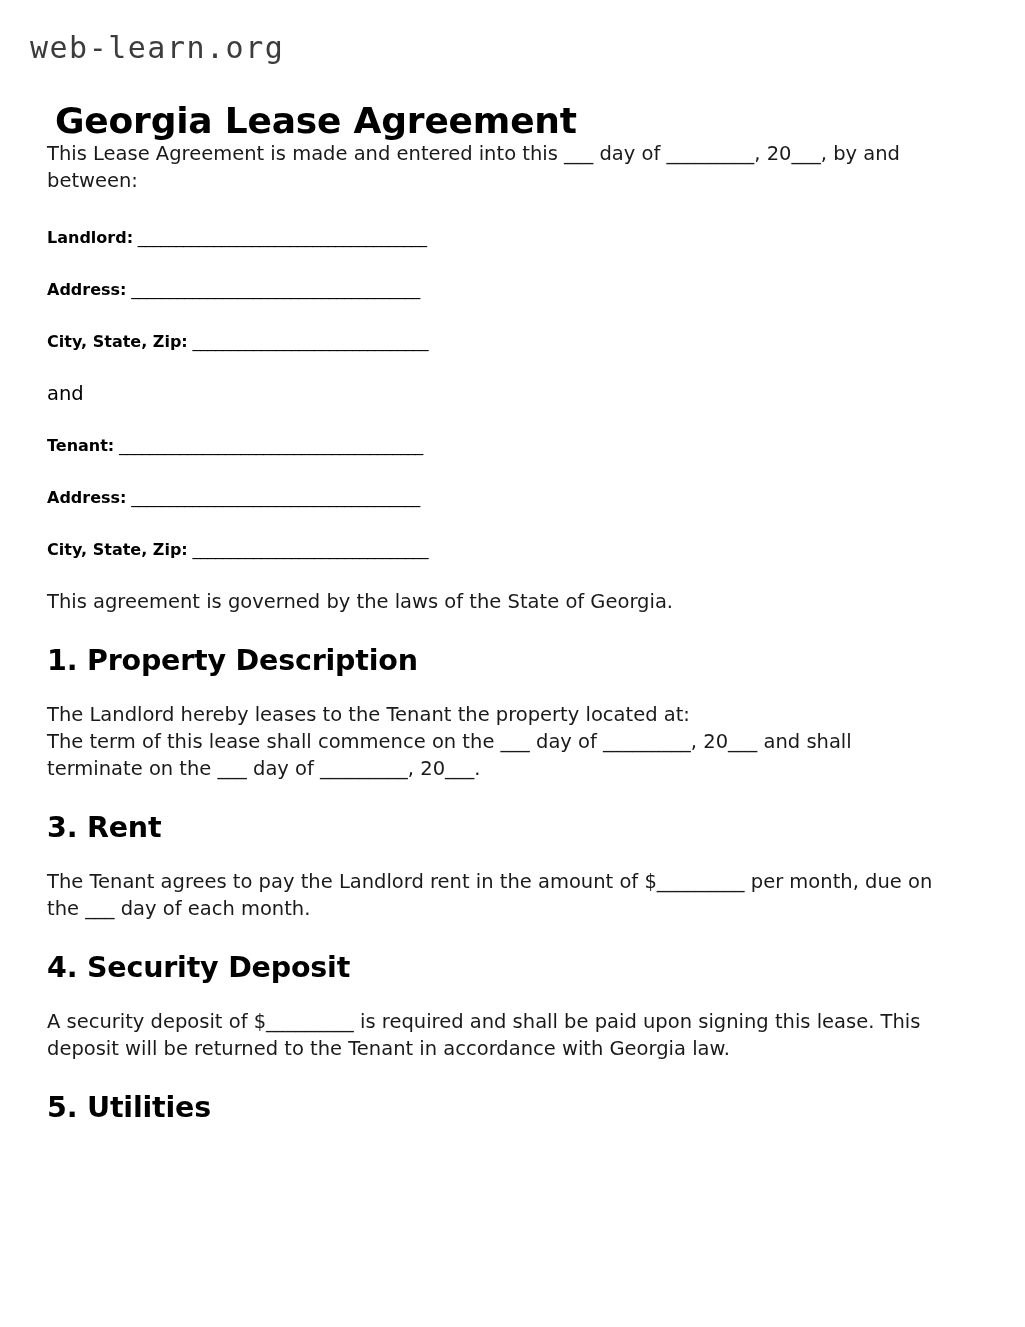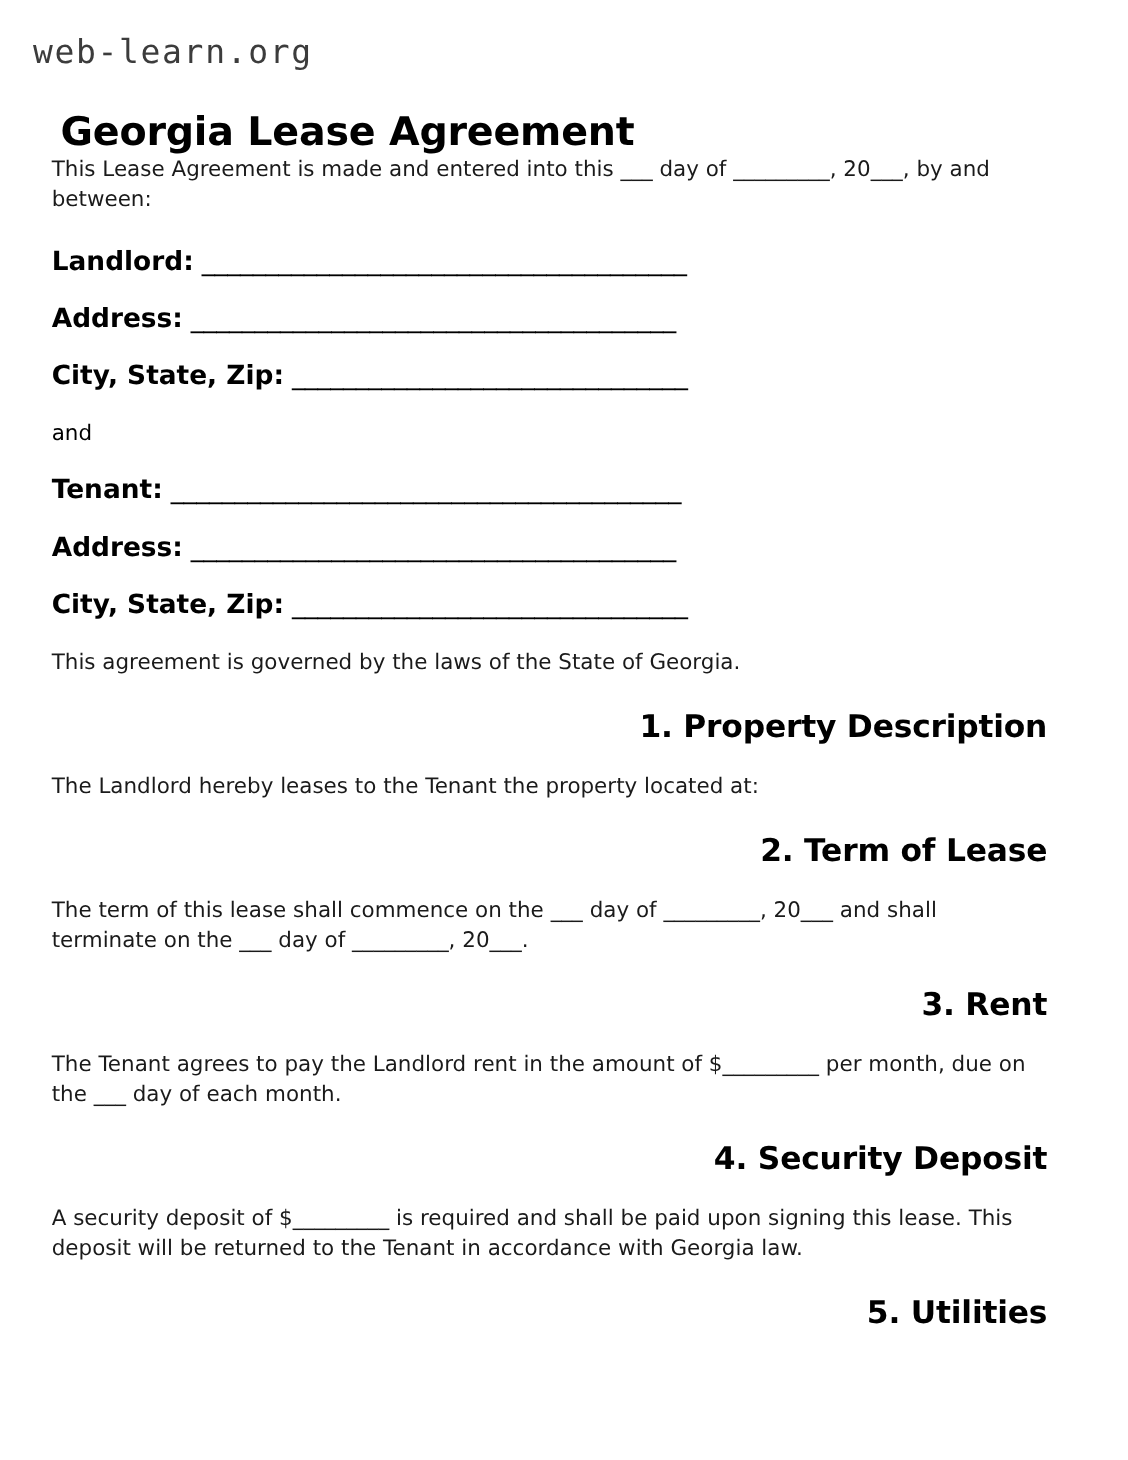--- a/index.html
+++ b/index.html
@@ -58,21 +58,21 @@
     margin: 0 0 0 0;
     font-size: 19.5px;
     line-height: 27px;
     color: #1a1a1a;
     font-weight: normal;
   }
   p.intro {
     margin-bottom: 30px;
   }
   .field-line {
-    font-size: 24px;
+    font-size: 16px;
     line-height: 27px;
     margin-bottom: 25px;
     white-space: nowrap;
   }
   .field-line .lbl {
     font-weight: bold;
     color: #000;
   }
   .field-line .blank {
     font-weight: normal;
@@ -89,21 +89,20 @@
     margin-bottom: 0;
   }
 
   h2.section-title {
     font-size: 28.5px;
     line-height: 36px;
     font-weight: bold;
     margin: 28px 0 22px 0;
     letter-spacing: -0.2px;
     color: #000;
-    text-align: right;
   }
 
   .sig-rule {
     font-size: 19.5px;
     line-height: 27px;
     letter-spacing: -0.4px;
     margin: 30px 0 0 0;
     white-space: nowrap;
   }
 </style>
@@ -132,21 +131,20 @@
 
     <div class="field-line"><span class="lbl">Address:</span><span class="blank"> ______________________________________</span></div>
 
     <div class="field-line"><span class="lbl">City, State, Zip:</span><span class="blank"> _______________________________</span></div>
 
     <p class="para governed">This agreement is governed by the laws of the State of Georgia.</p>
 
     <h2 class="section-title">1. Property Description</h2>
     <p class="para">The Landlord hereby leases to the Tenant the property located at:</p>
 
-    <h2 class="section-title">2. Term of Lease</h2>
     <p class="para">The term of this lease shall commence on the ___ day of _________, 20___ and shall terminate on the ___ day of _________, 20___.</p>
 
     <h2 class="section-title">3. Rent</h2>
     <p class="para">The Tenant agrees to pay the Landlord rent in the amount of $_________ per month, due on the ___ day of each month.</p>
 
     <h2 class="section-title">4. Security Deposit</h2>
     <p class="para">A security deposit of $_________ is required and shall be paid upon signing this lease. This deposit will be returned to the Tenant in accordance with Georgia law.</p>
 
     <h2 class="section-title">5. Utilities</h2>
 

